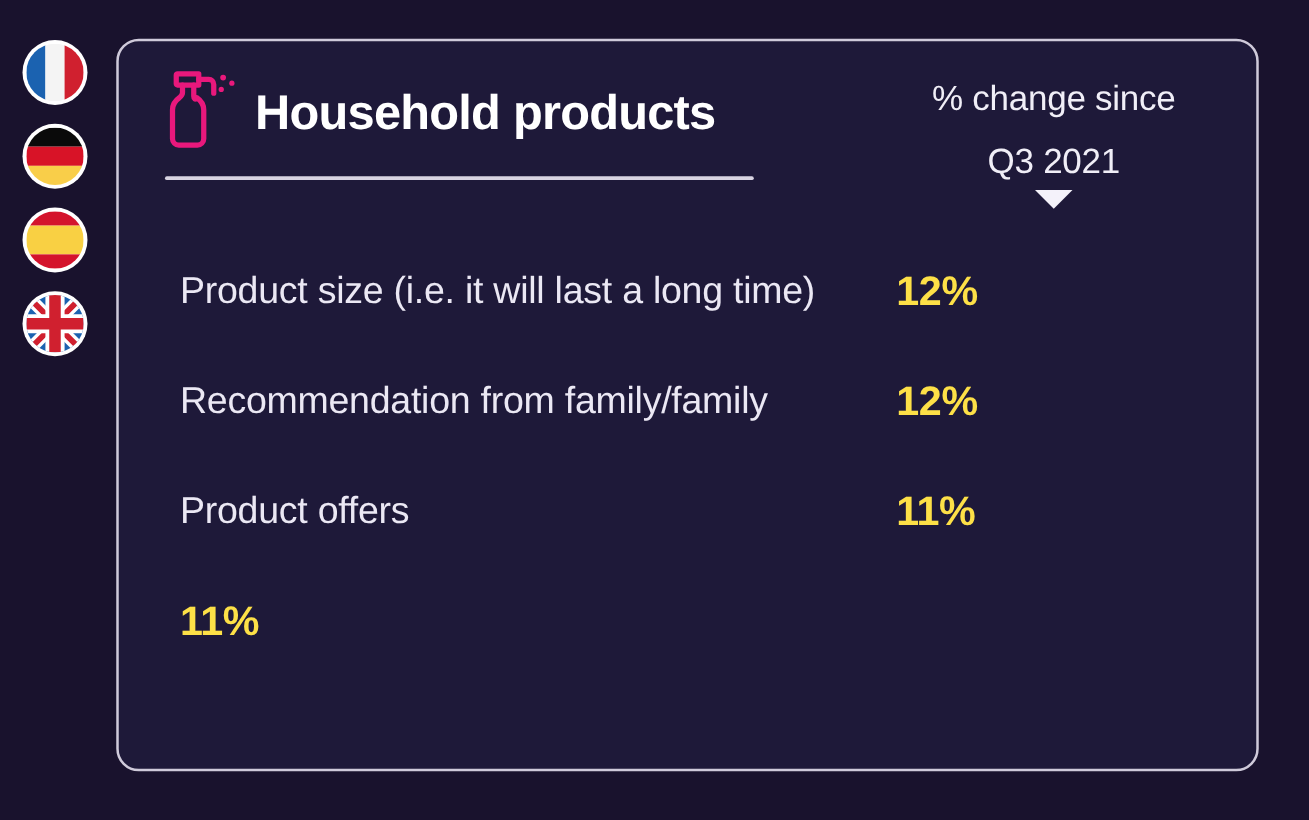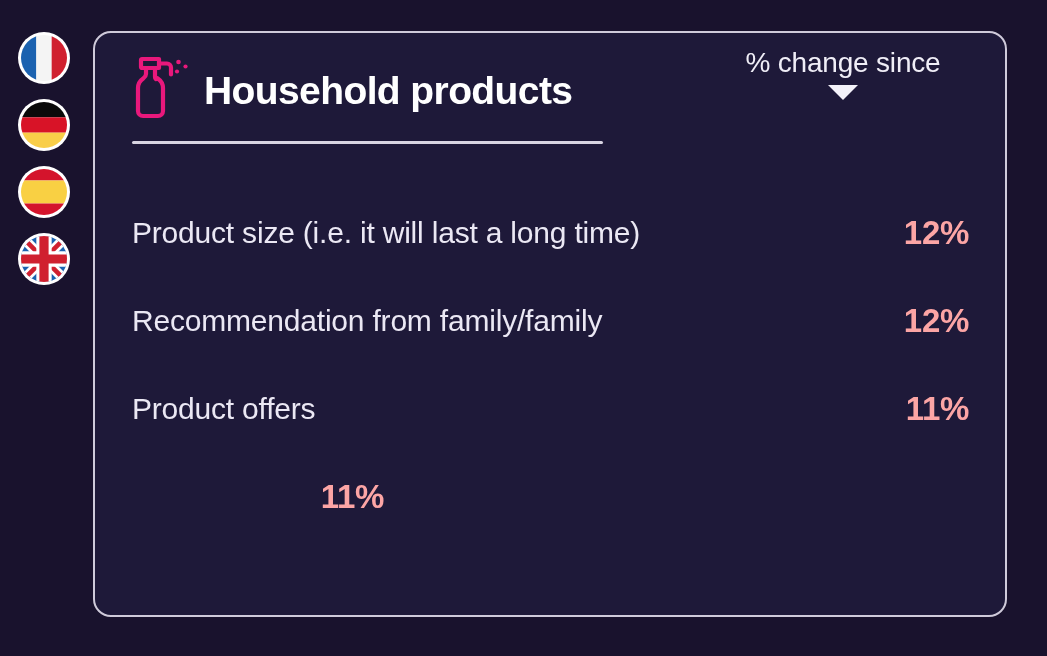--- a/index.html
+++ b/index.html
@@ -102,59 +102,61 @@
     top: 13px;
     width: 252px;
     text-align: center;
   }
   .change-header-text {
     font-size: 28px;
     font-weight: 300;
     color: #f0eef7;
     line-height: 1.23;
     letter-spacing: -0.2px;
+    margin-top: 16px;
   }
   .arrow-down {
     margin: 5px auto 0;
     width: 0;
     height: 0;
     border-left: 15px solid transparent;
     border-right: 15px solid transparent;
     border-top: 15px solid #f4f2fa;
   }
 
   
   .rows {
     position: absolute;
     left: 0;
     top: 156px;
     right: 0;
+    padding-left: 12px;
   }
   .row {
     display: flex;
     align-items: center;
     height: 88px;
     padding: 0 0 0 37px;
   }
   .row-label {
     flex: 1 1 auto;
     font-size: 30px;
     font-weight: 300;
     color: #ebe8f4;
     letter-spacing: -0.2px;
     white-space: nowrap;
   }
   .row-value {
     flex: 0 0 252px;
     width: 252px;
     margin-right: 36px;
-    text-align: right;
+    text-align: left;
     font-size: 33px;
     font-weight: 700;
-    color: #fca5a5;
+    color: #fde047;
     letter-spacing: -0.3px;
   }
 </style>
 </head>
 <body>
 
 <div class="stage">
 
   <div class="flag-rail">
 
@@ -219,20 +221,21 @@
             <circle cx="45" cy="16.5" r="2.1"></circle>
           </g>
         </svg>
         <h1 class="card-title">Household products</h1>
       </div>
 
       <div class="title-rule"></div>
 
       <div class="change-header">
         <div class="change-header-text">% change since</div>
+        <div class="change-header-text">Q3 2021</div>
         <div class="arrow-down"></div>
       </div>
 
     </div>
 
     <div class="rows">
 
       <div class="row">
         <div class="row-label">Product size (i.e. it will last a long time)</div>
         <div class="row-value">12%</div>

